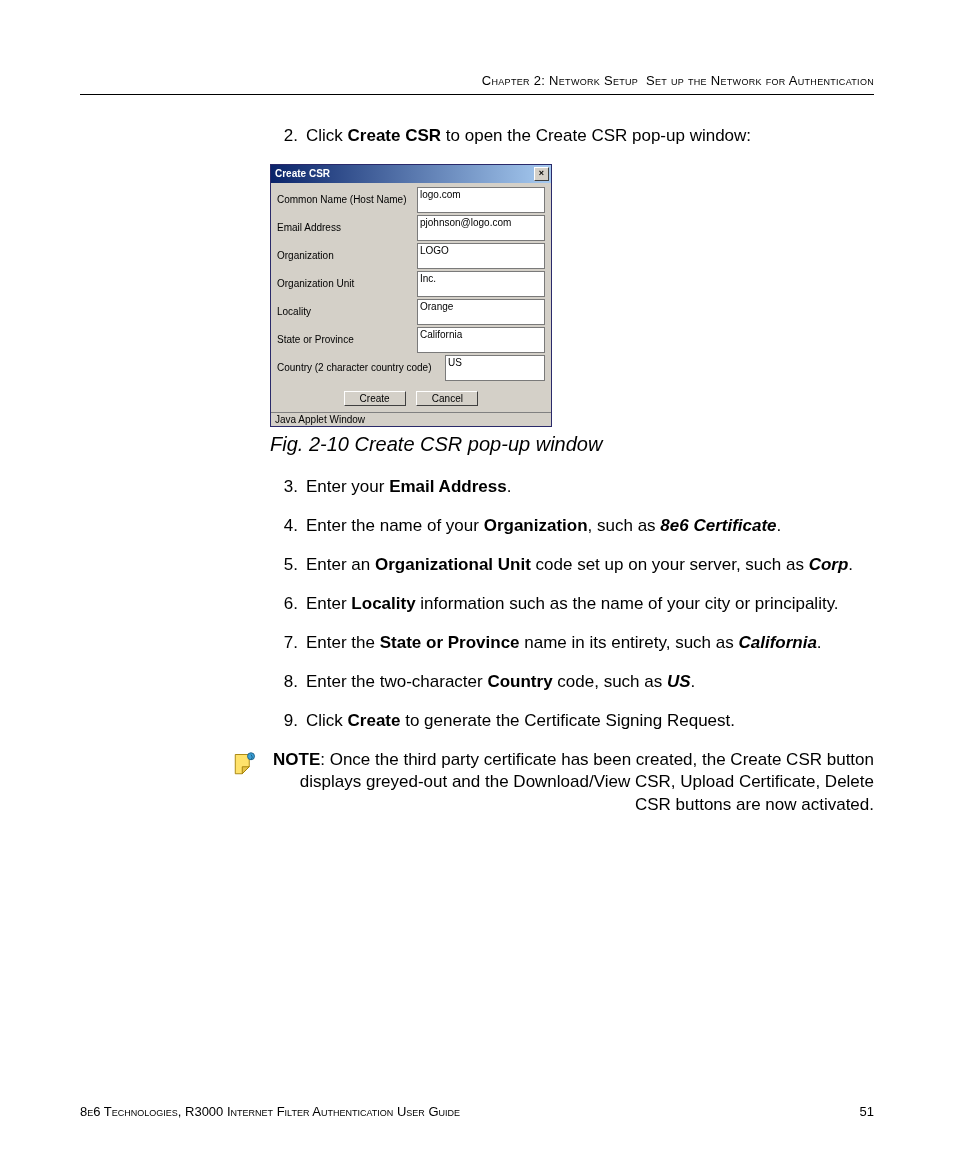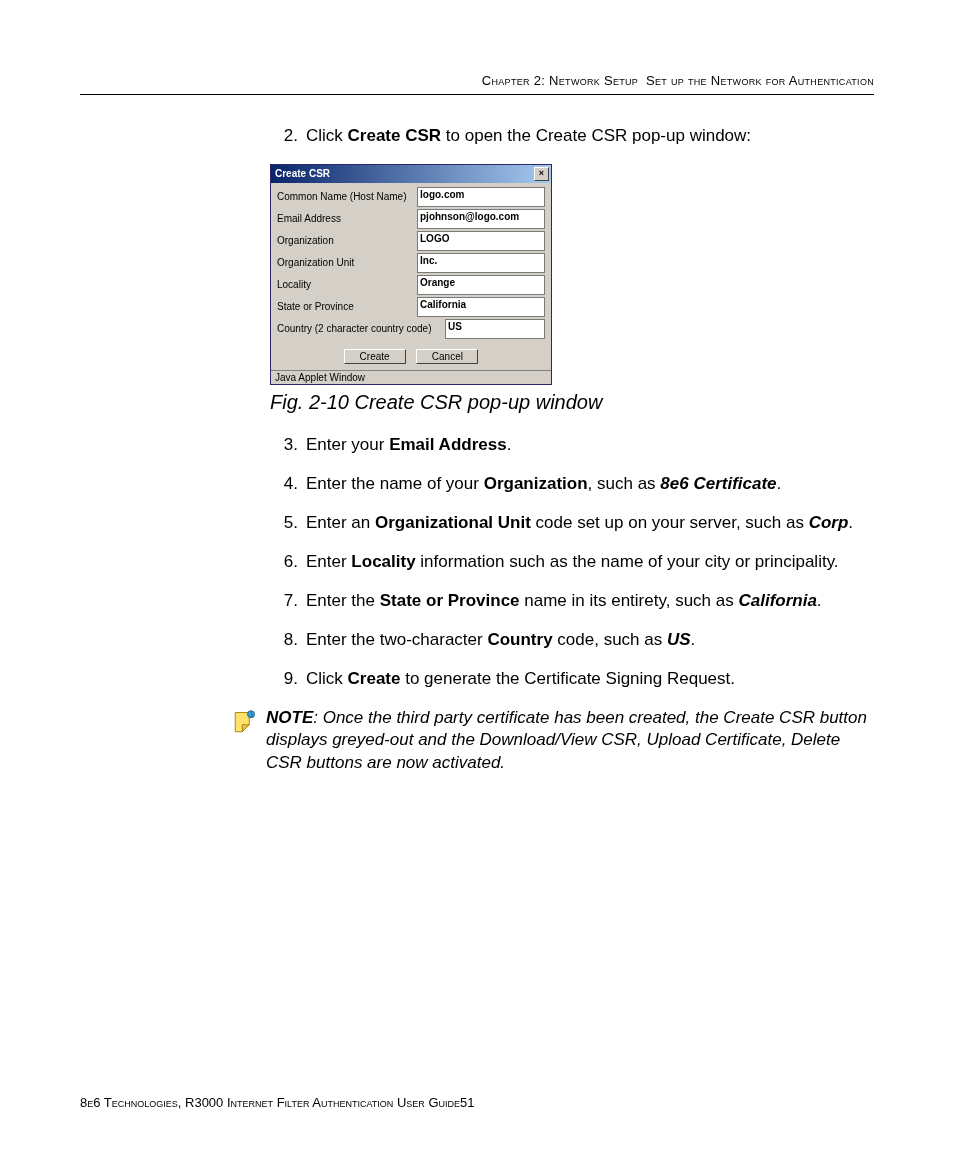--- a/index.html
+++ b/index.html
@@ -82,24 +82,23 @@
     flex: 0 0 140px;
     font-size: 10px;
     color: #000;
   }
   .popup-input {
     flex: 1;
     border: 1px solid #7a7a7a;
     background: #fff;
     font-size: 10px;
     padding: 0 2px;
-    height: 20px;
+    height: 26px;
     line-height: 14px;
     box-sizing: border-box;
-    font-weight: bold;
   }
   .popup-buttons {
     text-align: center;
     padding: 8px 0 4px 0;
   }
   .win-btn {
     display: inline-block;
     min-width: 48px;
     border: 1px solid #404040;
     border-top-color:#fff; border-left-color:#fff;
@@ -118,30 +117,30 @@
   .note-row {
     display: flex;
     align-items: flex-start;
     margin-left: 150px;
     margin-top: 8px;
   }
   .note-icon {
     width: 28px; height: 28px; flex-shrink:0; margin-right: 8px; margin-top:2px;
   }
   .note-text {
-    font-style: italic;
     line-height: 1.35;
+    text-align: right;
   }
   .footer {
     position: absolute;
-    bottom: 49px;
+    bottom: 40px;
     left: 80px;
     right: 80px;
     display: flex;
-    justify-content: flex-start;
+    justify-content: space-between;
     font-size: 13px;
     font-variant: small-caps;
   }
 </style>
 </head>
 <body>
 
 <div class="page">
   <div class="header">
     <span>Chapter 2: Network Setup</span>&nbsp;&nbsp;<span>Set up the Network for Authentication</span>

